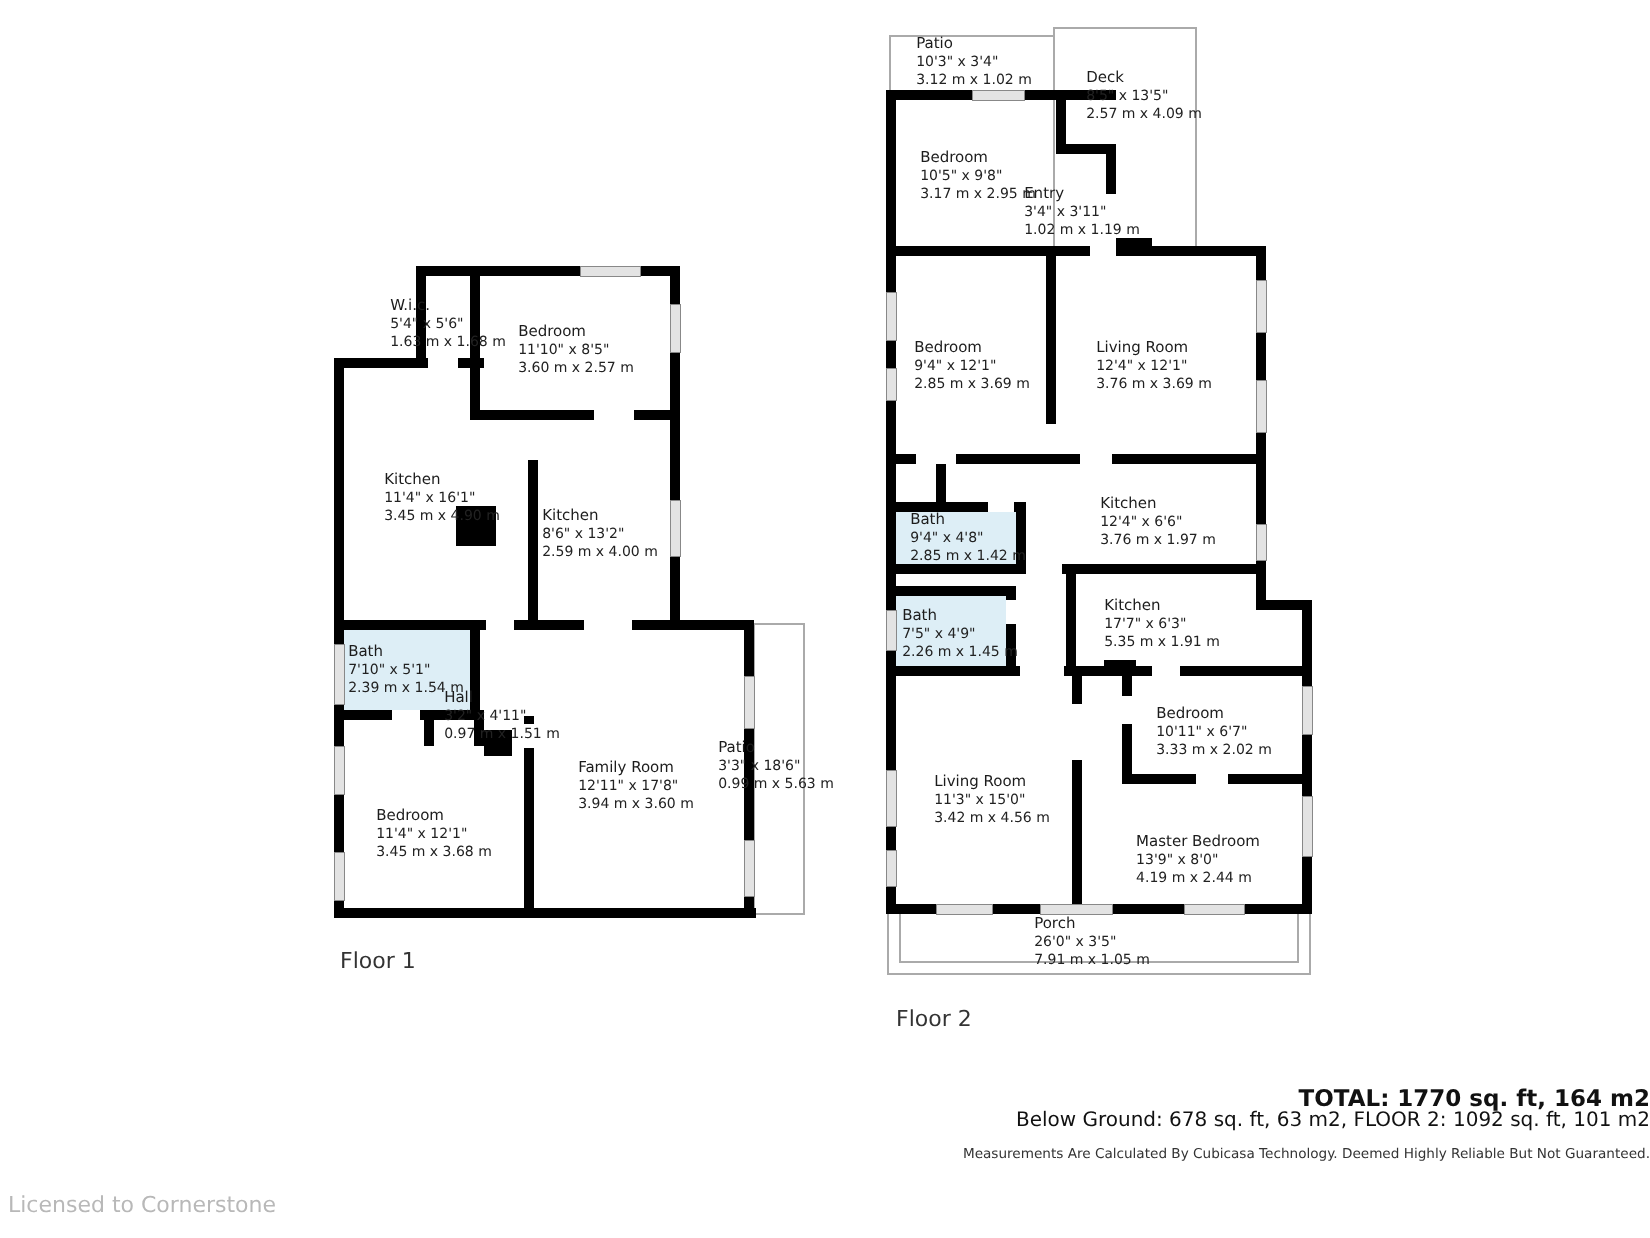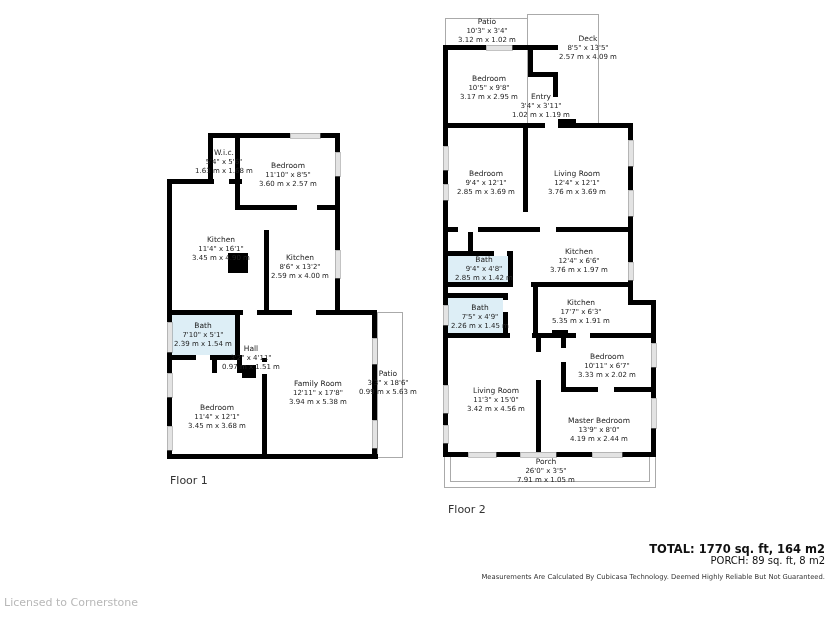--- a/index.html
+++ b/index.html
@@ -1,19 +1,19 @@
 <!DOCTYPE html>
 <html><head>
 <meta charset="utf-8">
 <style>
   html,body{margin:0;padding:0;background:#ffffff;}
   #canvas{position:relative;width:825px;height:619px;background:#ffffff;overflow:hidden;
           font-family:"DejaVu Sans","Liberation Sans",sans-serif;}
   #plan-svg{position:absolute;left:0;top:0;}
-  .room{position:absolute;transform:translate(-50%,-50%);text-align:center;
+  .room{position:absolute;transform:translate(-50%,-50%);text-align:left;
         white-space:nowrap;color:#1c1c1c;font-size:7.5px;line-height:9.5px;z-index:5;}
   .room .rname{font-size:7.5px;}
   .room .rdim{font-size:7px;color:#222;}
   .floor-label{position:absolute;font-size:11px;color:#333;z-index:5;}
   .summary{position:absolute;left:0;top:543px;width:825px;text-align:right;color:#111;z-index:5;}
   .summary .s-total{font-size:11.5px;font-weight:bold;line-height:12px;}
   .summary .s-line{font-size:10px;line-height:12px;}
   .summary .s-disc{font-size:6.8px;color:#333;margin-top:6px;}
   .license{position:absolute;left:4px;top:596px;font-size:11px;color:#b8b8b8;z-index:5;}
 </style>
@@ -178,35 +178,35 @@
     <div class="rdim">0.97 m x 1.51 m</div>
   </div>
   <div class="room" style="left:217px;top:417px">
     <div class="rname">Bedroom</div>
     <div class="rdim">11'4" x 12'1"</div>
     <div class="rdim">3.45 m x 3.68 m</div>
   </div>
   <div class="room" style="left:318px;top:393px">
     <div class="rname">Family Room</div>
     <div class="rdim">12'11" x 17'8"</div>
-    <div class="rdim">3.94 m x 5.38 m</div>
+    <div class="rdim">3.94 m x 3.60 m</div>
   </div>
   <div class="room" style="left:388px;top:383px">
     <div class="rname">Patio</div>
     <div class="rdim">3'3" x 18'6"</div>
     <div class="rdim">0.99 m x 5.63 m</div>
   </div>
   <div class="floor-label" style="left:170px;top:474px">Floor 1</div>
 
   <div class="room" style="left:487px;top:31px">
     <div class="rname">Patio</div>
     <div class="rdim">10'3" x 3'4"</div>
     <div class="rdim">3.12 m x 1.02 m</div>
   </div>
-  <div class="room" style="left:588px;top:48px">
+  <div class="room" style="left:572px;top:48px">
     <div class="rname">Deck</div>
     <div class="rdim">8'5" x 13'5"</div>
     <div class="rdim">2.57 m x 4.09 m</div>
   </div>
   <div class="room" style="left:489px;top:88px">
     <div class="rname">Bedroom</div>
     <div class="rdim">10'5" x 9'8"</div>
     <div class="rdim">3.17 m x 2.95 m</div>
   </div>
   <div class="room" style="left:541px;top:106px">
@@ -261,19 +261,19 @@
   </div>
   <div class="room" style="left:546px;top:471px">
     <div class="rname">Porch</div>
     <div class="rdim">26'0" x 3'5"</div>
     <div class="rdim">7.91 m x 1.05 m</div>
   </div>
   <div class="floor-label" style="left:448px;top:503px">Floor 2</div>
 
   <div class="summary">
     <div class="s-total">TOTAL: 1770 sq. ft, 164 m2</div>
-    <div class="s-line">PORCH: 89 sq. ft, 8 m2</div>
+    <div class="s-line">Below Ground: 678 sq. ft, 63 m2, FLOOR 2: 1092 sq. ft, 101 m2</div>
     <div class="s-disc">Measurements Are Calculated By Cubicasa Technology. Deemed Highly Reliable But Not Guaranteed.</div>
   </div>
 
   <div class="license">Licensed to Cornerstone</div>
 
 </div>
 
 </body></html>

